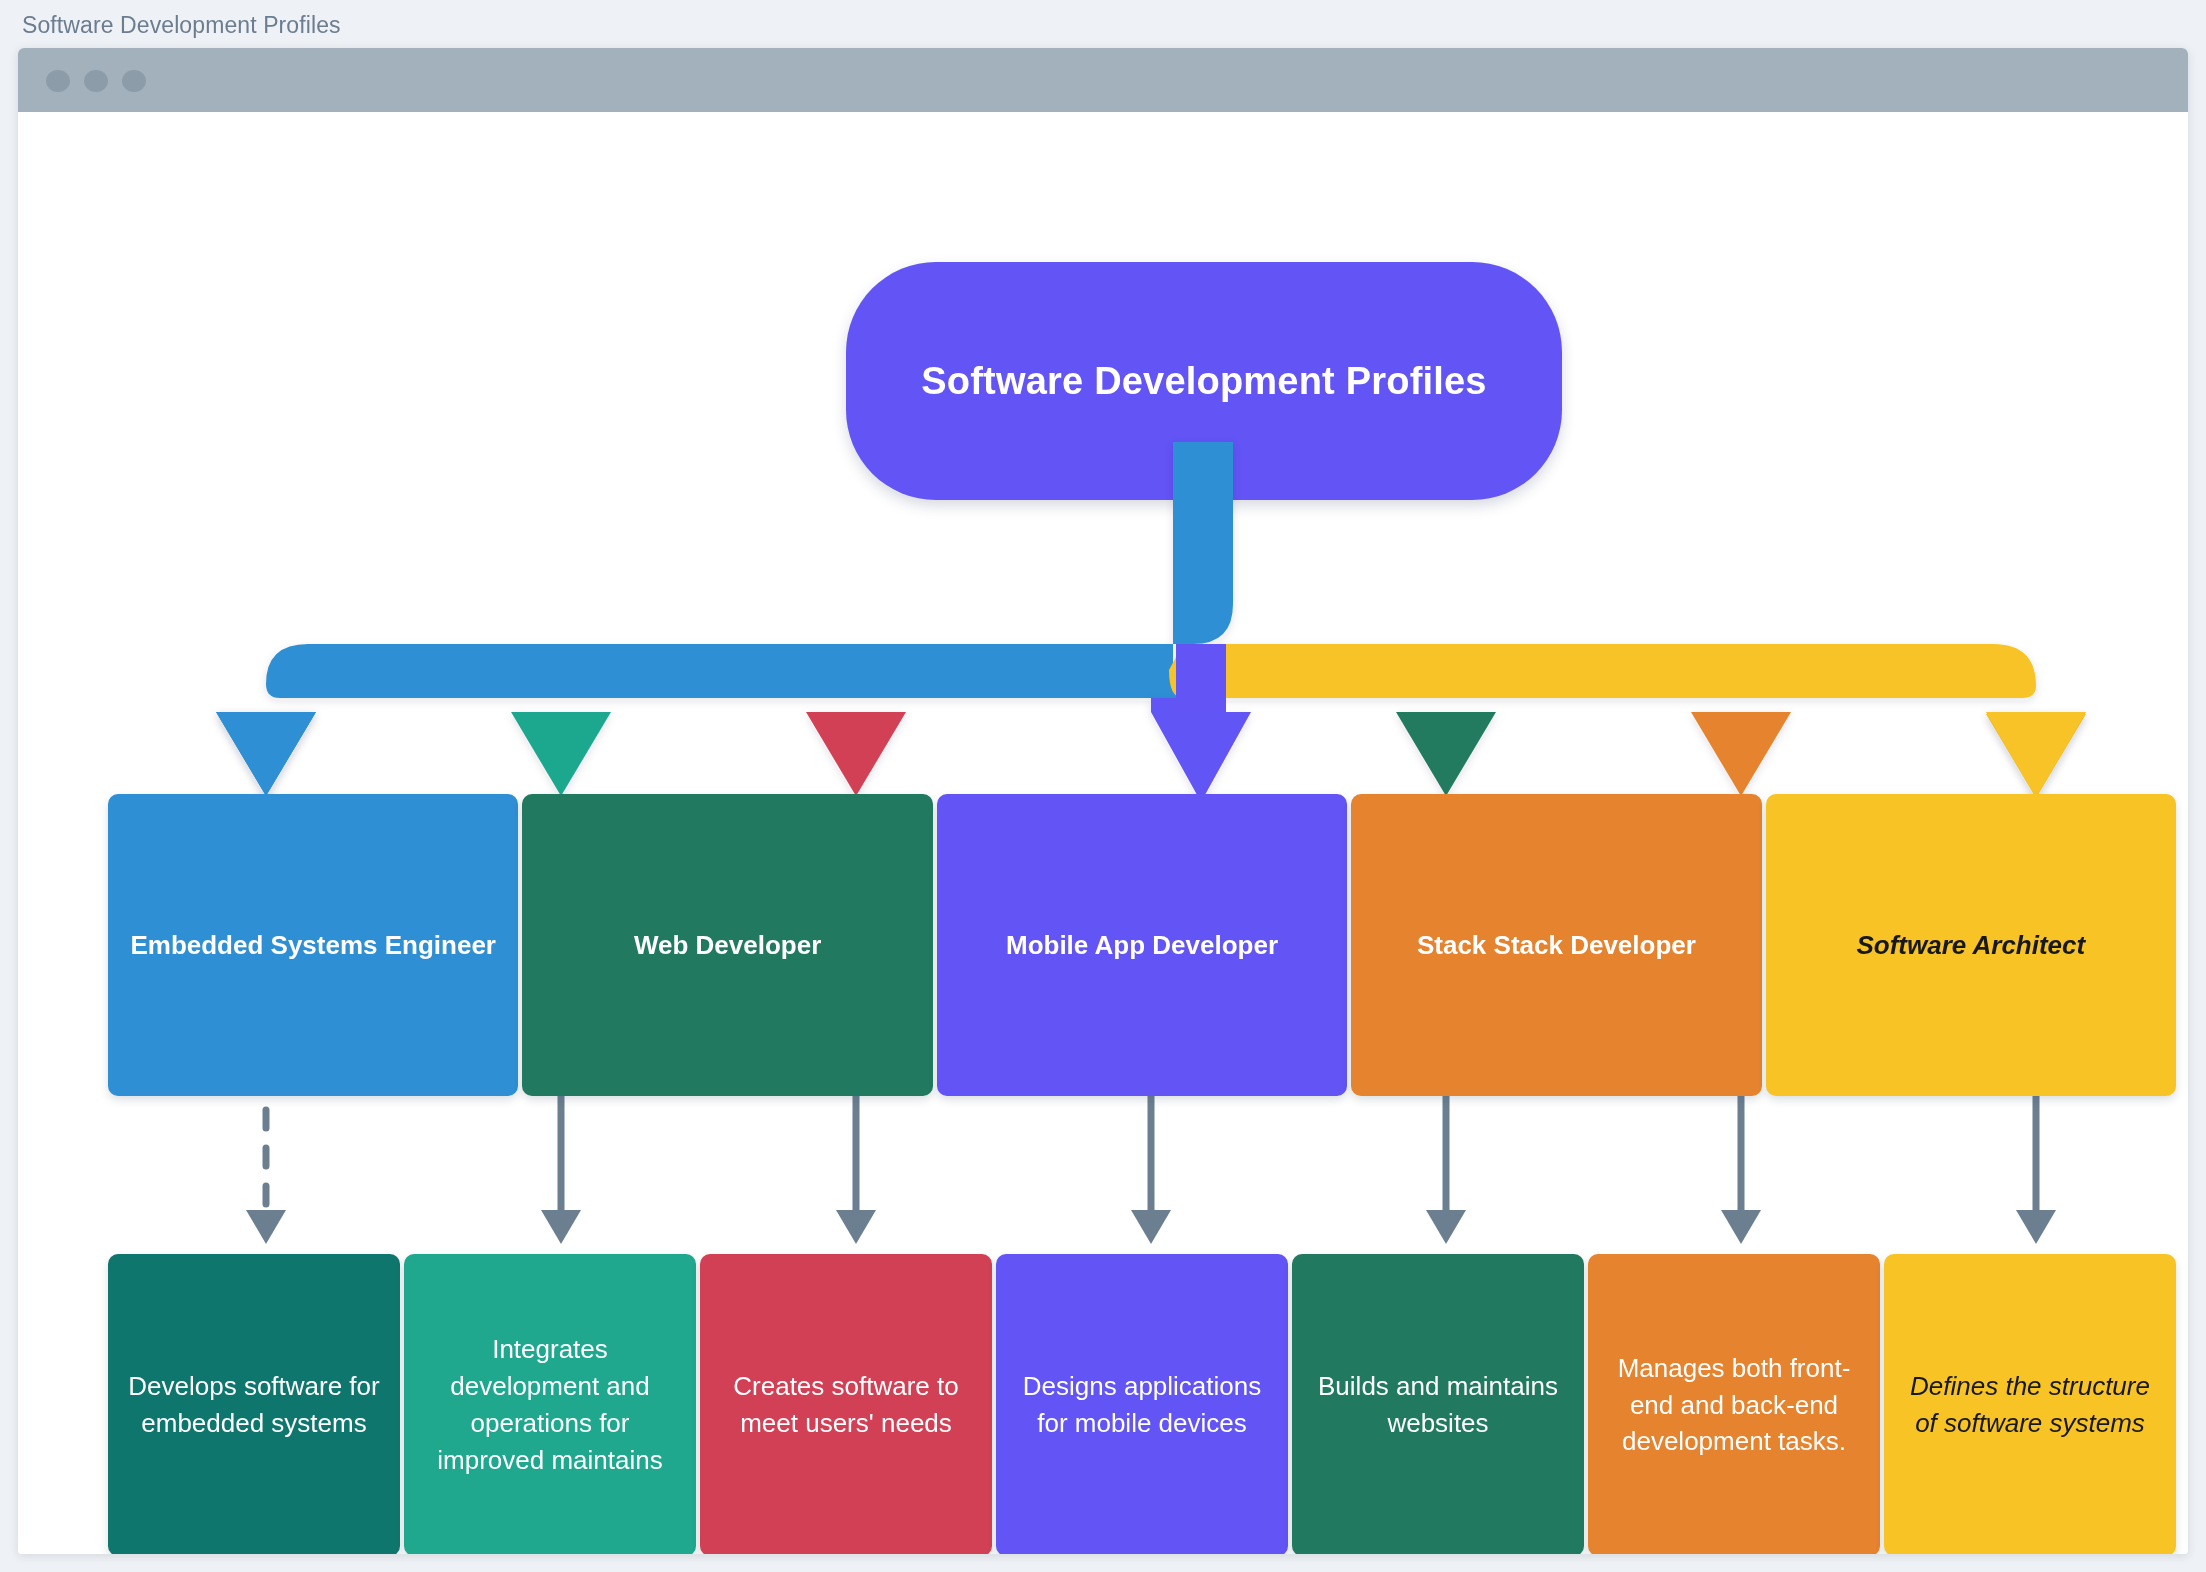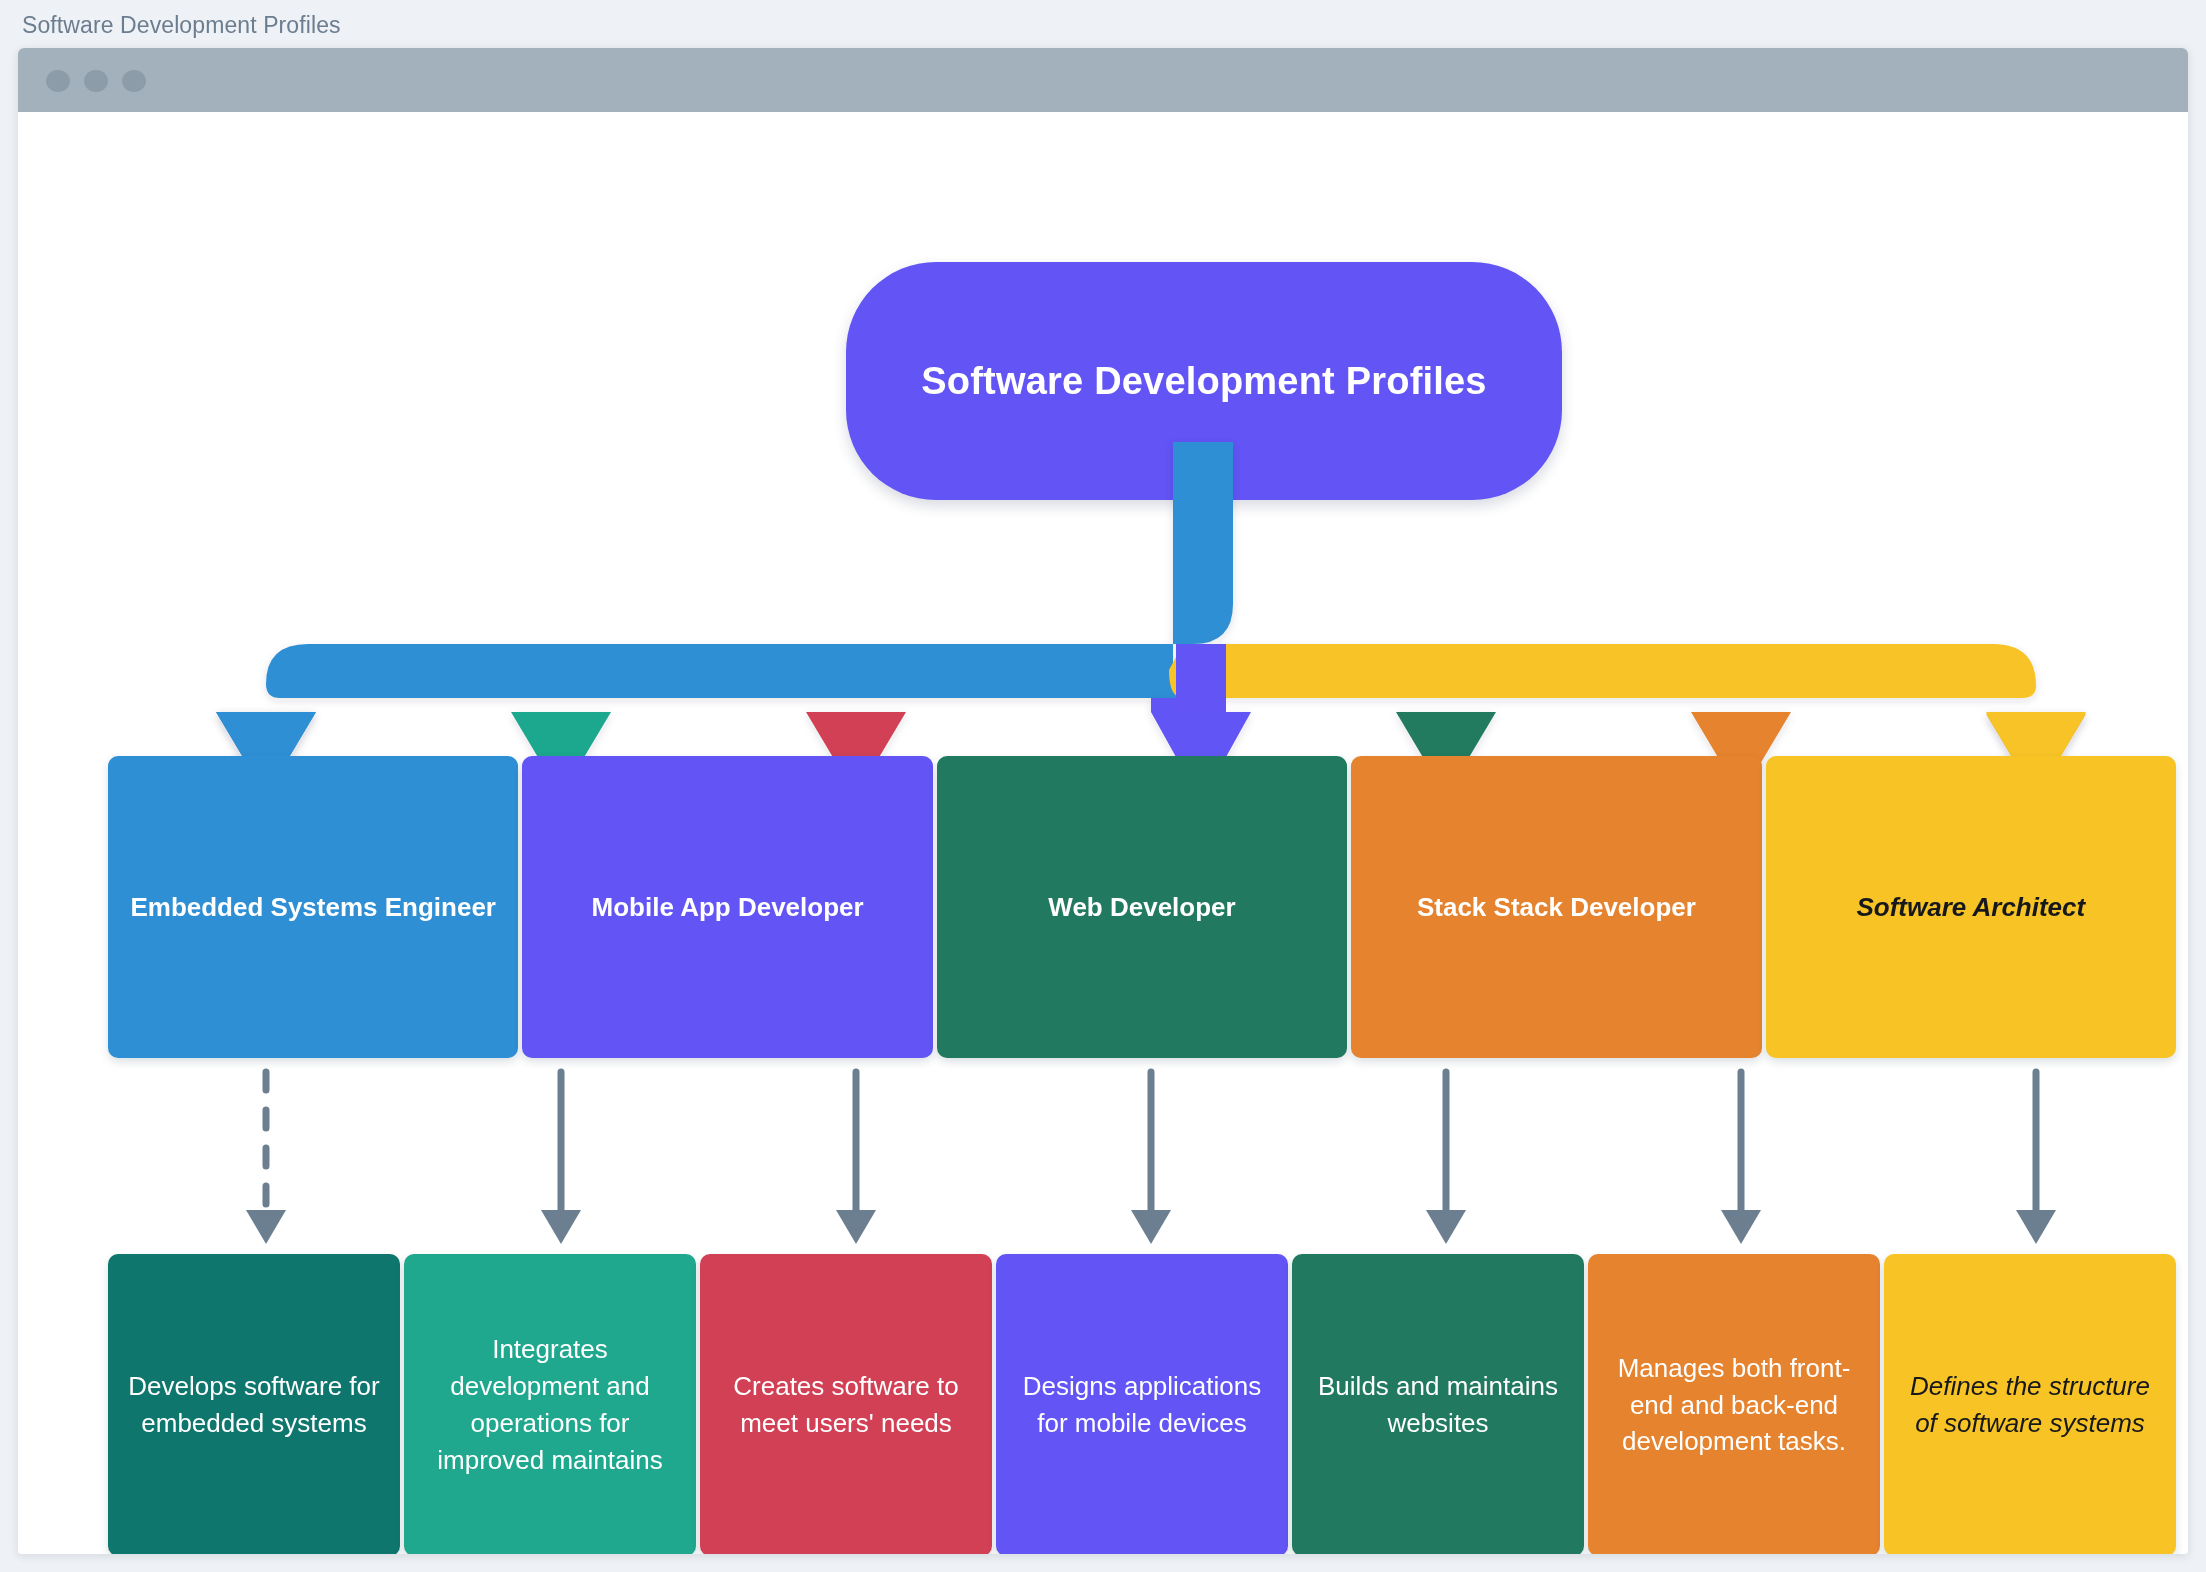--- a/index.html
+++ b/index.html
@@ -91,21 +91,21 @@
   }
 
   
   .row {
     position: absolute;
     left: 90px;
     width: 2068px;
     display: flex;
     gap: 4px;
   }
-  .row-roles { top: 644px; height: 302px; }
+  .row-roles { top: 682px; height: 302px; }
   .row-descs { top: 1142px; height: 302px; }
 
   .card {
     flex: 1 1 0;
     border-radius: 10px;
     display: flex;
     align-items: center;
     justify-content: center;
     text-align: center;
     padding: 14px 18px;
@@ -217,25 +217,25 @@
           <path d="M 1408,1098 L 1448,1098 L 1428,1132 Z"></path>
           <path d="M 1703,1098 L 1743,1098 L 1723,1132 Z"></path>
           <path d="M 1998,1098 L 2038,1098 L 2018,1132 Z"></path>
         </g>
       </svg>
 
       <div class="row row-roles">
         <div class="card role txt-light" style="background:#2f8fd4">
           <span>Embedded Systems Engineer</span>
         </div>
+        <div class="card role txt-light" style="background:#217a5f">
+          <span>Web Developer</span>
+        </div>
         <div class="card role txt-light" style="background:#6254f5">
           <span>Mobile App Developer</span>
-        </div>
-        <div class="card role txt-light" style="background:#217a5f">
-          <span>Web Developer</span>
         </div>
         <div class="card role txt-light" style="background:#e5832f">
           <span>Stack Stack Developer</span>
         </div>
         <div class="card role txt-dark" style="background:#f7c325">
           <span>Software Architect</span>
         </div>
       </div>
 
       <div class="row row-descs">

